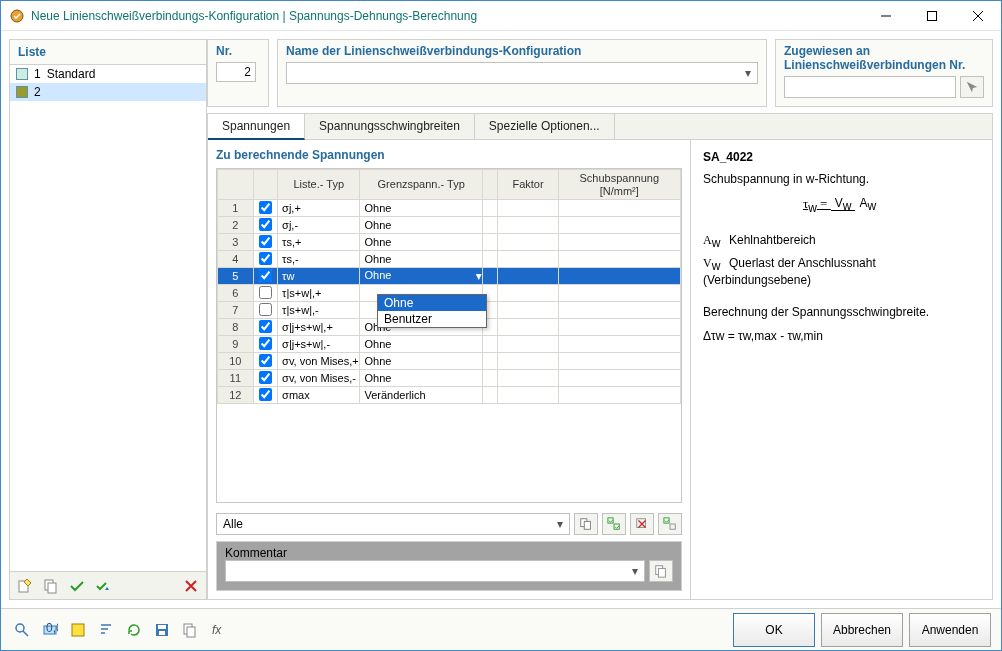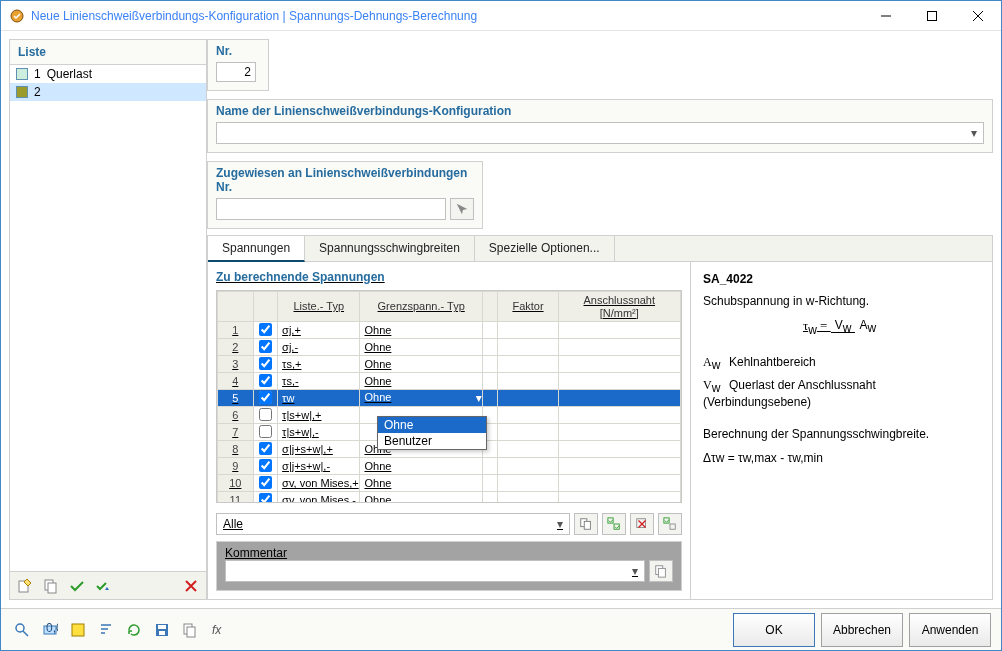--- a/index.html
+++ b/index.html
@@ -1,56 +1,56 @@
 <!DOCTYPE html>
 <html><head>
 <meta charset="utf-8">
 <style>
 * { box-sizing: border-box; margin: 0; padding: 0; font-family: "Segoe UI", Tahoma, sans-serif; font-size: 12px; }
 body { background: #fff; }
 .window { width: 1002px; height: 651px; border: 1px solid #4088c8; display: flex; flex-direction: column; }
 .titlebar { height: 30px; background: #fff; display: flex; align-items: center; padding: 0 0 0 8px; border-bottom: 1px solid #e5e5e5; }
 .titlebar .icon { width: 16px; height: 16px; margin-right: 6px; }
-.titlebar .title { flex: 1; color: #3b82f6; }
+.titlebar .title { flex: 1; color: #0f766e; }
 .titlebar .winbtn { width: 46px; height: 30px; display:flex; align-items:center; justify-content:center; color: #222; }
 
 .body { flex: 1; display: flex; padding: 8px; min-height: 0; }
 .left { width: 198px; display:flex; flex-direction:column; border: 1px solid #d0d0d0; background: #fafaf7; }
 .left-head { padding: 5px 8px; color: #266c9f; font-weight: 600; border-bottom: 1px solid #d0d0d0; }
 .left-list { flex: 1; background: #fff; }
 .list-row { display:flex; align-items:center; height: 18px; padding: 0 6px; gap: 6px; }
 .list-row.sel { background: #cfe7ff; }
 .swatch { width: 12px; height: 12px; border: 1px solid #6090b0; }
 .left-tools { height: 28px; border-top: 1px solid #d0d0d0; display:flex; align-items:center; padding: 0 4px; gap: 4px; background: #f3f3ee; }
 .tool { width: 22px; height: 22px; display:flex; align-items:center; justify-content:center; border: 1px solid transparent; }
 .tool svg { width: 16px; height: 16px; }
 
 .right { flex: 1; display:flex; flex-direction:column; gap: 6px; min-height:0; }
 
-.toprow { display:flex; gap: 8px; flex-direction: column; }
+.toprow { display:flex; gap: 8px; }
 .group { border: 1px solid #d0d0d0; background: #fafaf7; padding: 4px 8px 8px 8px; }
 .group .glabel { color: #266c9f; font-weight: 600; padding-bottom: 4px; }
 .g-nr { width: 62px; }
 .g-nr input { width: 40px; text-align:right; height: 20px; border: 1px solid #c0c0c0; padding: 0 4px; background: #fff; }
 .g-name { flex: 1; }
 .combo { display:flex; height: 22px; border: 1px solid #c0c0c0; background: #fff; align-items:center; }
 .combo .cval { flex:1; padding: 0 6px; }
 .combo .cbtn { width: 18px; display:flex; align-items:center; justify-content:center; color:#555; }
-.g-assign { width: 276px; }
+.g-assign { width: 218px; }
 .g-assign .ar { display:flex; gap:4px; }
 .g-assign input { flex:1; height: 22px; border:1px solid #c0c0c0; padding:0 6px; background:#fff; }
 .smallbtn { width: 24px; height: 22px; border: 1px solid #c0c0c0; background: #f3f3f0; display:flex; align-items:center; justify-content:center; }
 
 .tabs-box { border: 1px solid #d0d0d0; flex: 1; display:flex; flex-direction:column; min-height:0; }
 .tabstrip { display:flex; background: #f3f3ee; border-bottom: 1px solid #d0d0d0; }
 .tab { padding: 5px 14px; border-right: 1px solid #d0d0d0; color:#222; }
 .tab.active { background: #fff; border-bottom: 2px solid #0c4a6e; margin-bottom: -1px; }
 
 .tab-body { flex:1; display:flex; min-height:0; }
-.tab-left { flex: 1; display:flex; flex-direction:column; padding: 8px; gap: 6px; min-height:0;text-decoration:underline; }
+.tab-left { flex: 1; display:flex; flex-direction:column; padding: 8px; gap: 6px; min-height:0; }
 .sect-label { color:#266c9f; font-weight:600; }
 
 .grid { border: 1px solid #c8c8c8; flex: 1; background:#fff; min-height:0; position:relative; overflow:hidden; }
 table { border-collapse: collapse; width: 100%; }
 th, td { border: 1px solid #d8d8d0; padding: 0; height: 17px; font-size: 11px; }
 th { background: #efeee7; color:#333; font-weight: normal; height: 30px; line-height: 1.1; text-align:center; padding: 2px 4px; }
 td.num { width: 32px; text-align:center; background:#efeee7; color:#444; }
 td.chk { width: 22px; text-align:center; }
 td.stype { width: 74px; padding-left: 4px; }
 td.gtype { width: 110px; padding-left: 4px; }
@@ -114,21 +114,21 @@
       </div>
   </div>
 
   <div class="body">
     <div class="left">
       <div class="left-head">Liste</div>
       <div class="left-list">
         <div class="list-row">
           <span class="swatch" style="background:#cdeede"></span>
           <span>1</span>
-          <span>Querlast</span>
+          <span>Standard</span>
         </div>
         <div class="list-row sel">
           <span class="swatch" style="background:#9b9b2c"></span>
           <span>2</span>
           <span></span>
         </div>
       </div>
       <div class="left-tools">
         <div class="tool">
             <svg viewBox="0 0 16 16">
@@ -202,21 +202,21 @@
                 <thead>
                   <tr>
                     <th class="num"></th>
                       <th class="chk"></th>
                     <th>Liste.-
 Typ</th>
                     <th>Grenzspann.-
 Typ</th>
                     <th style="width:14px"></th>
                     <th>Faktor</th>
-                    <th>Anschlussnaht
+                    <th>Schubspannung
 [N/mm²]</th>
                   </tr>
                 </thead>
                 <tbody id="gridbody">
                     <tr>
                       <td class="num">1</td>
                       <td class="chk"><input type="checkbox" checked="" style=""></td>
                       <td class="stype">σj,+</td>
                       <td class="gtype">Ohne</td>
                       <td></td>

